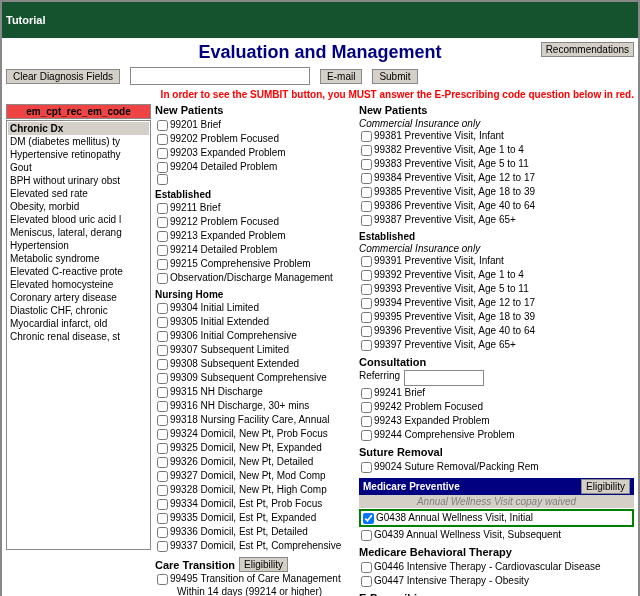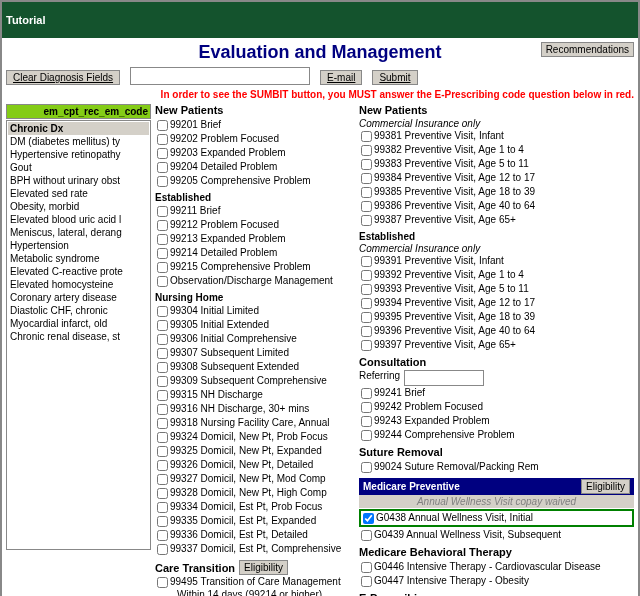--- a/index.html
+++ b/index.html
@@ -44,24 +44,23 @@
       right: 0;
       top: 0;
       background: #d4d0c8;
       border: 1px solid #888;
       font-size: 10px;
       padding: 1px 4px;
       cursor: pointer;
     }
     .toolbar {
       display: flex;
-      align-items: flex-end;
+      align-items: center;
       gap: 10px;
       margin-bottom: 4px;
-      text-decoration: underline;
     }
     .toolbar button {
       background: #d4d0c8;
       border: 1px solid #888;
       font-size: 10px;
       padding: 1px 6px;
       cursor: pointer;
     }
     .toolbar input {
       border: 1px solid #888;
@@ -234,21 +233,21 @@
       <input type="text" style="flex: 1 1 0%; max-width: 180px;">
       <button class="email-btn">E-mail</button>
       <button class="submit-btn">Submit</button>
     </div>
 
     <div class="warning-text">In order to see the SUMBIT button, you MUST answer the E-Prescribing code question below in red.</div>
 
     <div class="main-layout">
 
       <div class="left-panel">
-        <div style="font-size:10px; background:#84cc16; border:1px solid #888; padding:1px 2px; font-weight:bold; text-align:right; margin-bottom:1px;">em_cpt_rec_em_code</div>
+        <div style="font-size:10px; background:#ef4444; border:1px solid #888; padding:1px 8px; font-weight:bold; text-align:center; margin-bottom:1px;">em_cpt_rec_em_code</div>
         <div class="chronic-dx-box">
           <div class="section-header">Chronic Dx</div>
           <div class="dx-item">DM (diabetes mellitus) ty</div>
           <div class="dx-item">Hypertensive retinopathy</div>
           <div class="dx-item">Gout</div>
           <div class="dx-item">BPH without urinary obst</div>
           <div class="dx-item">Elevated sed rate</div>
           <div class="dx-item">Obesity, morbid</div>
           <div class="dx-item">Elevated blood uric acid l</div>
           <div class="dx-item">Meniscus, lateral, derang</div>
@@ -277,21 +276,20 @@
           <div class="code-item">
               <input type="checkbox" style="">
               <span>99203 Expanded Problem</span>
             </div>
           <div class="code-item">
               <input type="checkbox" style="">
               <span>99204 Detailed Problem</span>
             </div>
           <div class="code-item">
               <input type="checkbox" style="">
-              <span>99205 Comprehensive Problem</span>
             </div>
 
           <div class="sub-title">Established</div>
           <div class="code-item">
               <input type="checkbox" style="">
               <span>99211 Brief</span>
             </div>
           <div class="code-item">
               <input type="checkbox" style="">
               <span>99212 Problem Focused</span>

